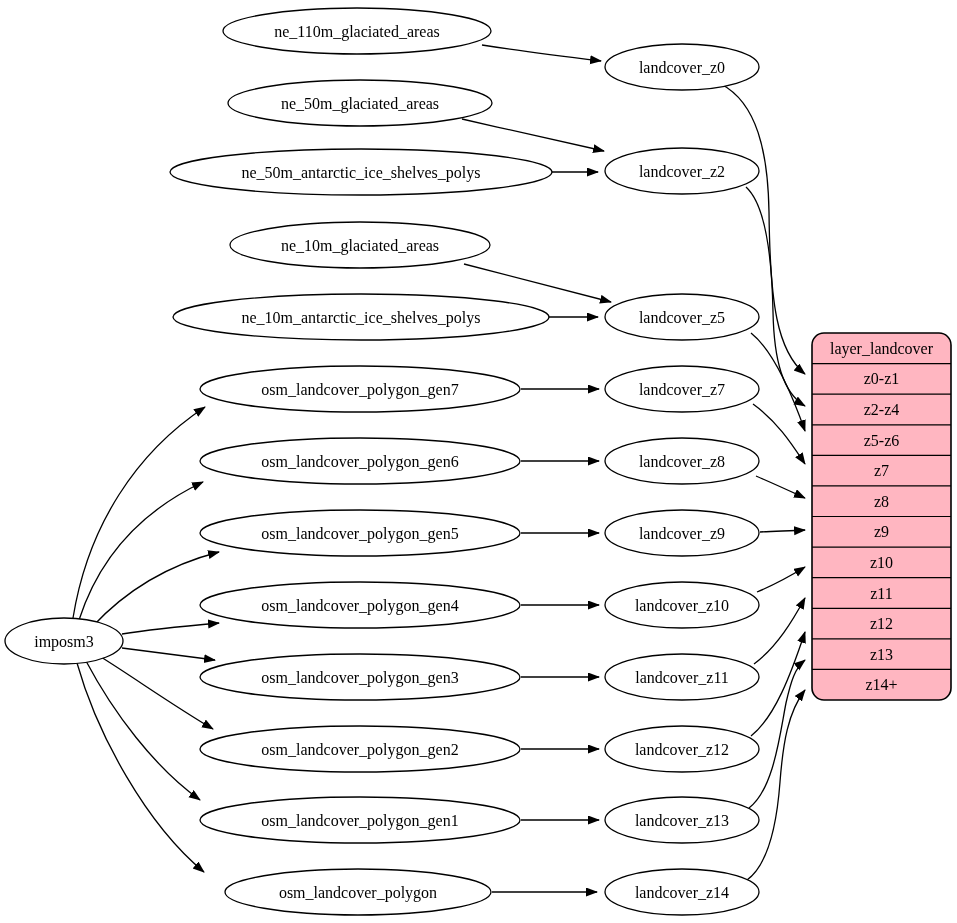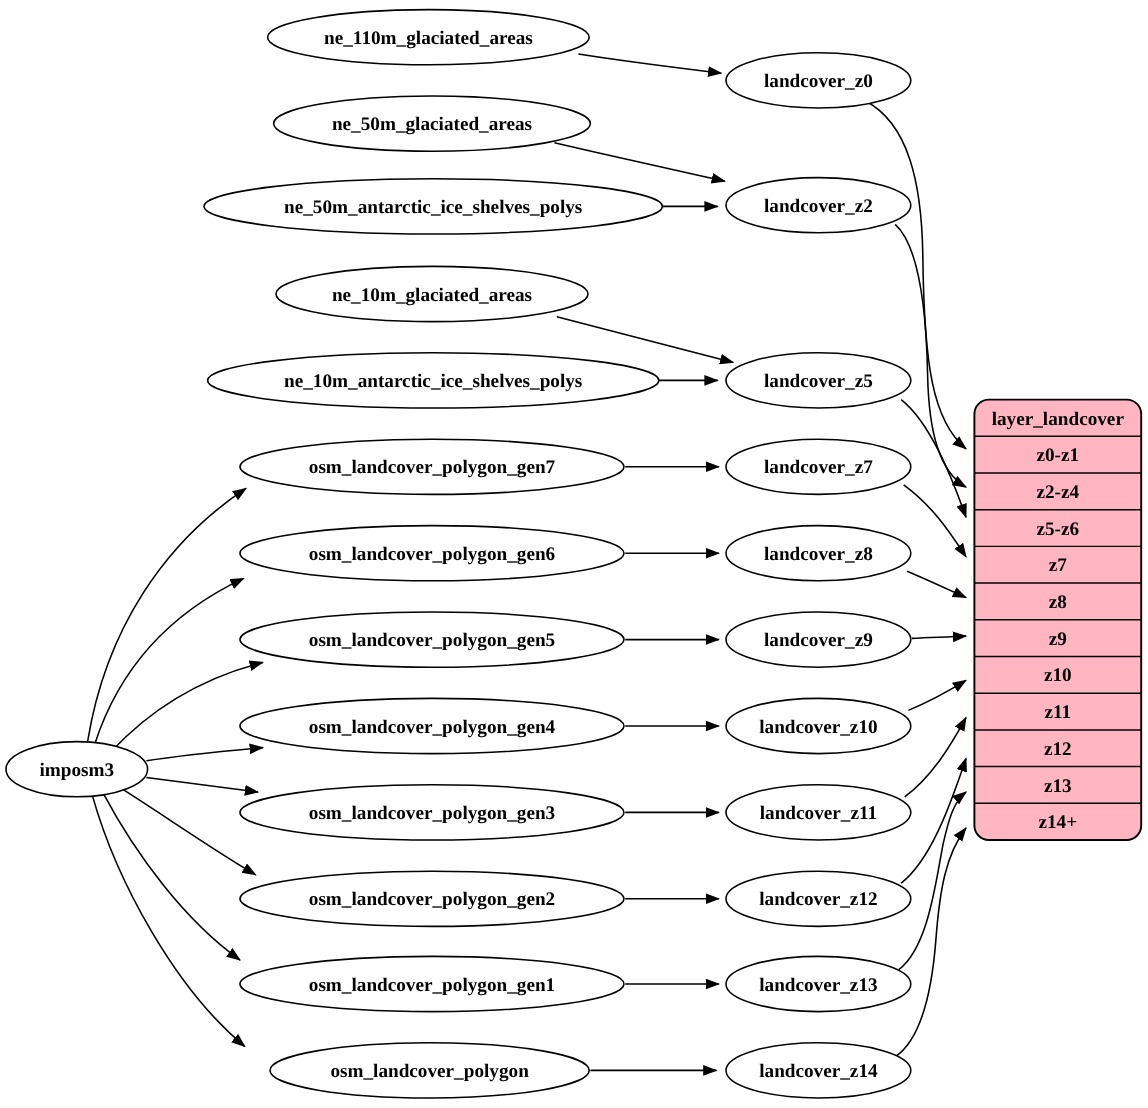--- a/index.html
+++ b/index.html
@@ -1,16 +1,16 @@
 <!DOCTYPE html>
 <html><head>
 <meta charset="utf-8">
 <style>
   html,body{margin:0;padding:0;background:#ffffff;}
-  .canvas{width:957px;height:923px;position:relative;font-weight:bold;}
+  .canvas{width:957px;height:923px;position:relative;}
   svg{display:block;font-family:"Liberation Serif","DejaVu Serif",serif;}
   .node-shape{fill:#ffffff;stroke:#000000;stroke-width:1.3;}
   .edge{fill:none;stroke:#000000;stroke-width:1.3;}
   .node-label{font-size:16px;fill:#000000;text-anchor:middle;}
   .record-outline{stroke:#000000;stroke-width:1.6;}
   .sep{stroke:#000000;stroke-width:1.2;}
 </style>
 </head>
 <body>
 

